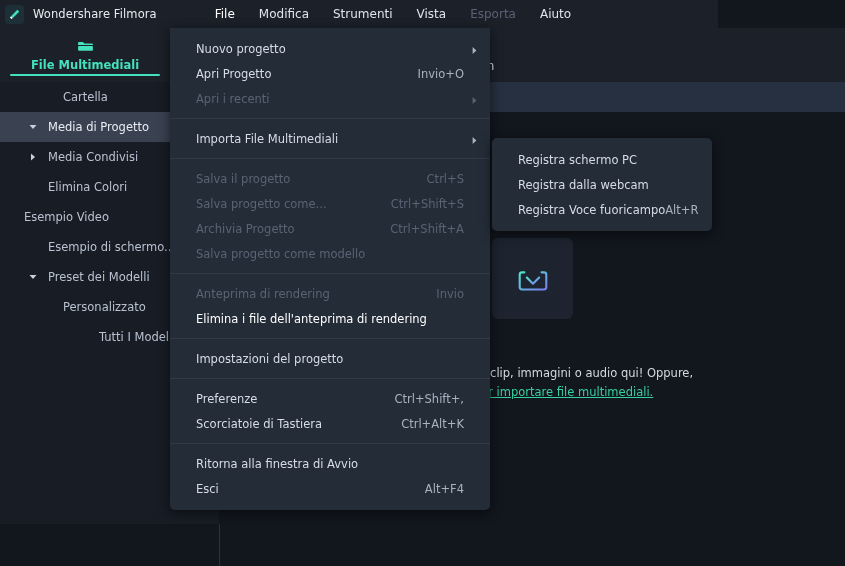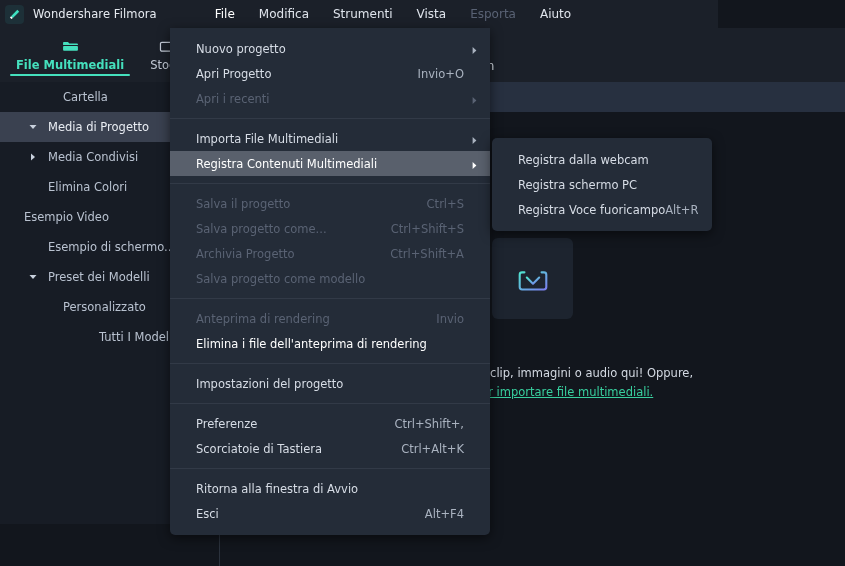--- a/index.html
+++ b/index.html
@@ -175,21 +175,21 @@
       <div class="menubar-item">Strumenti</div>
       <div class="menubar-item">Vista</div>
       <div class="menubar-item disabled">Esporta</div>
       <div class="menubar-item">Aiuto</div>
     </div>
   </div>
 
   <div class="sidebar">
 
     <div class="tabstrip">
-      <div class="tab active" style="padding:0 16px;">
+      <div class="tab active" style="padding:0 31px;">
         <span class="tab-ico">
           <svg width="17" height="13" viewBox="0 0 18 14">
             <path d="M1 3.2 C1 2.6 1.5 2.2 2 2.2 L6.3 2.2 L7.8 3.7 L16 3.7 C16.6 3.7 17 4.1 17 4.7 L17 5.4 L1 5.4 Z" fill="#45e0bd"></path>
             <rect x="1" y="6.4" width="16" height="5.2" rx="1" fill="#45e0bd"></rect>
           </svg>
         </span>
         <span class="tab-label">File Multimediali</span>
         <div class="tab-underline"></div>
       </div>
       <div class="tab inactive" style="padding:0 10px;">
@@ -348,28 +348,20 @@
 
     <div class="mi">
       <span class="mi-label">Importa File Multimediali</span>
       <span class="arrow">
         <svg width="5" height="8" viewBox="0 0 5 8">
             <path d="M0.6 0.6 L0.6 7.4 L4.4 4 Z" fill="#aab3c0"></path>
           </svg>
       </span>
     </div>
 
-    <div class="mi highlight">
-      <span class="mi-label">Registra Contenuti Multimediali</span>
-      <span class="arrow">
-        <svg width="5" height="8" viewBox="0 0 5 8">
-            <path d="M0.6 0.6 L0.6 7.4 L4.4 4 Z" fill="#ffffff"></path>
-          </svg>
-      </span>
-    </div>
 
     <div class="mi-sep"></div>
 
     <div class="mi disabled">
       <span class="mi-label">Salva il progetto</span>
       <span class="mi-accel">Ctrl+S</span>
     </div>
     <div class="mi disabled">
       <span class="mi-label">Salva progetto come...</span>
       <span class="mi-accel">Ctrl+Shift+S</span>
@@ -416,24 +408,24 @@
     </div>
     <div class="mi">
       <span class="mi-label">Esci</span>
       <span class="mi-accel">Alt+F4</span>
     </div>
 
   </div>
 
   <div class="submenu">
     <div class="mi">
+      <span class="mi-label">Registra schermo PC</span>
+    </div>
+    <div class="mi">
       <span class="mi-label">Registra dalla webcam</span>
-    </div>
-    <div class="mi">
-      <span class="mi-label">Registra schermo PC</span>
     </div>
     <div class="mi">
       <span class="mi-label">Registra Voce fuoricampo</span>
       <span class="mi-accel" style="margin-right:10px;">Alt+R</span>
     </div>
   </div>
 
 </div>
 
 </body></html>

